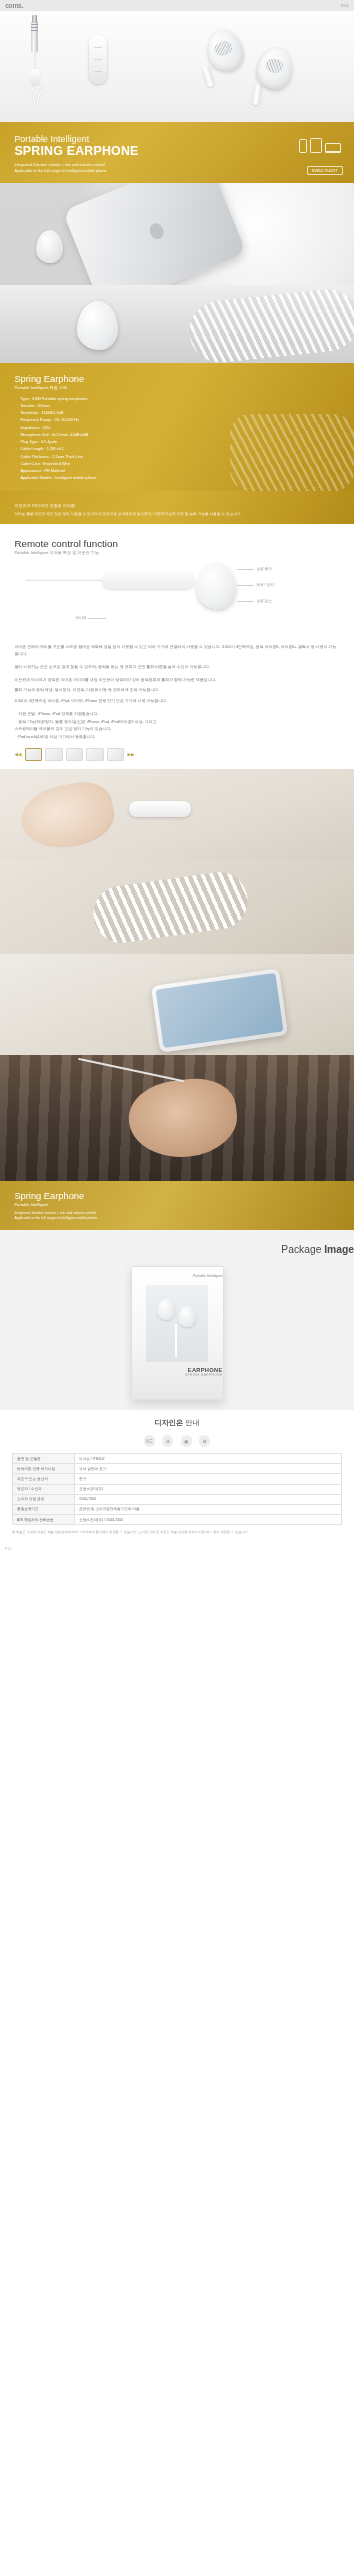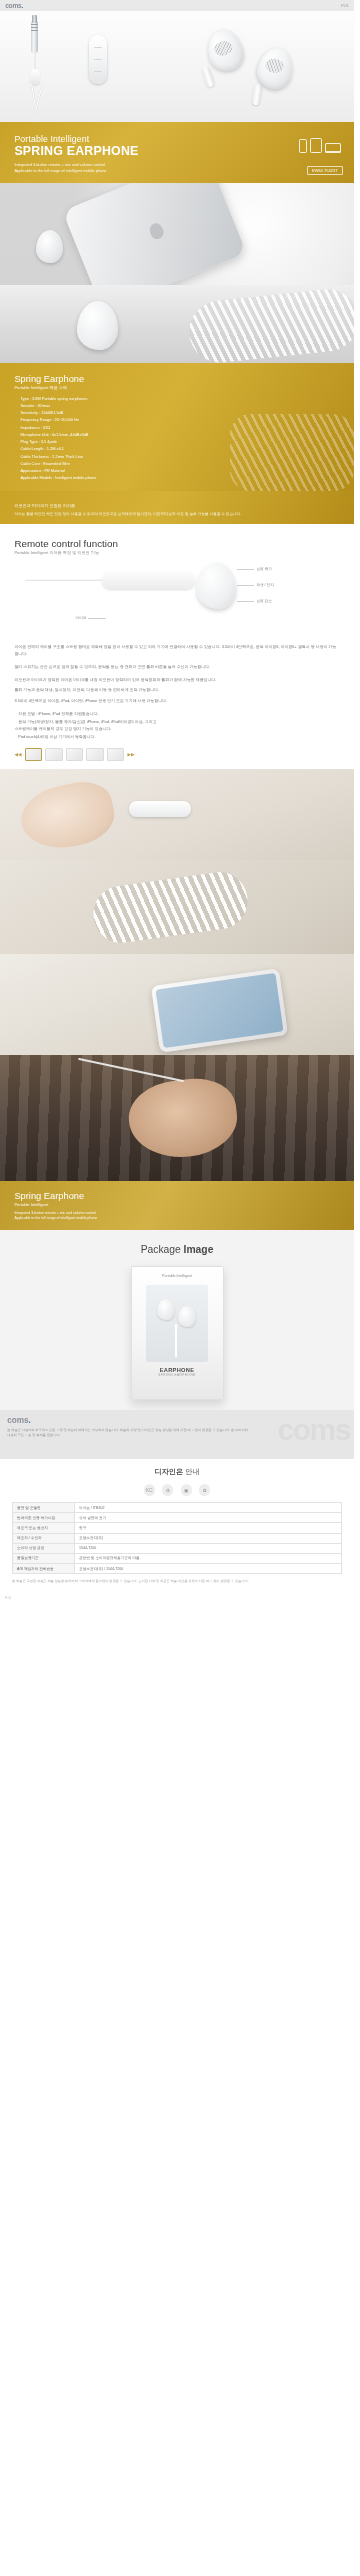--- a/index.html
+++ b/index.html
@@ -265,21 +265,21 @@
     position:relative;
     height: 49px;
     background: linear-gradient(120deg, rgba(185,146,26,.92) 0%, rgba(205,170,50,.9) 45%, rgba(166,128,16,.94) 100%);
     color:#fff; padding: 9.3px 14.4px;
   }
   .band-bottom h2{ margin:0; font-size:9.3px; font-weight:normal; }
   .band-bottom .s{ font-size:4.1px; opacity:.95; margin-top:1px;}
   .band-bottom .t{ font-size:3.5px; line-height:1.55; margin-top:4.1px; max-width:170px; opacity:.92;}
 
   
-  .pkg{ background:#f3f3f3; padding: 13.4px 0 5.2px; text-align:center; }
+  .pkg{ background:#f3f3f3; padding: 13.4px 0 5.2px; text-align:right; }
   .pkg h2{ margin:0; font-size:10.3px; font-weight:normal; color:#4a4a4a; }
   .pkg h2 b{ font-weight:bold; }
   .pkg .box-wrap{ margin: 11.3px auto 0; width: 155px; height: 139px; position:relative; }
   .pkg .box{
     position:absolute; left:31px; top:0; width:93px; height:134px;
     background:linear-gradient(180deg,#ffffff 0%, #f6f6f6 55%, #e8e8e8 100%);
     border:0.5px solid #e0e0e0; border-radius:1.5px;
     box-shadow: 0 4.1px 9.3px rgba(0,0,0,.12);
   }
   .pkg .box .cap{ font-size:3.6px; color:#8a8a8a; margin-top:7.2px; }
@@ -503,27 +503,20 @@
           <div class="cord"></div>
         </div>
         <div class="brand">
           <span>EARPHONE</span>
           <small>SPRING EARPHONE</small>
         </div>
       </div>
     </div>
   </div>
 
-  <div class="footer-strip">
-    <div class="bigmark">coms</div>
-    <div class="logo2">
-      <span>coms</span><span class="dot">.</span>
-    </div>
-    <div class="txt">본 제품은 사용자의 부주의로 인한 고장 및 파손에 대해서는 보상되지 않습니다. 제품의 사양 및 디자인은 성능 향상을 위해 사전 예고 없이 변경될 수 있습니다. 본 이미지와 내용의 무단 도용 및 복제를 금합니다.</div>
-  </div>
 
   <div class="info">
     <h3>
       <b>디자인은</b>
       <span>안내</span>
     </h3>
     <div class="icons-row">
       <div class="ic">KC</div>
       <div class="ic">♻</div>
       <div class="ic">▣</div>

